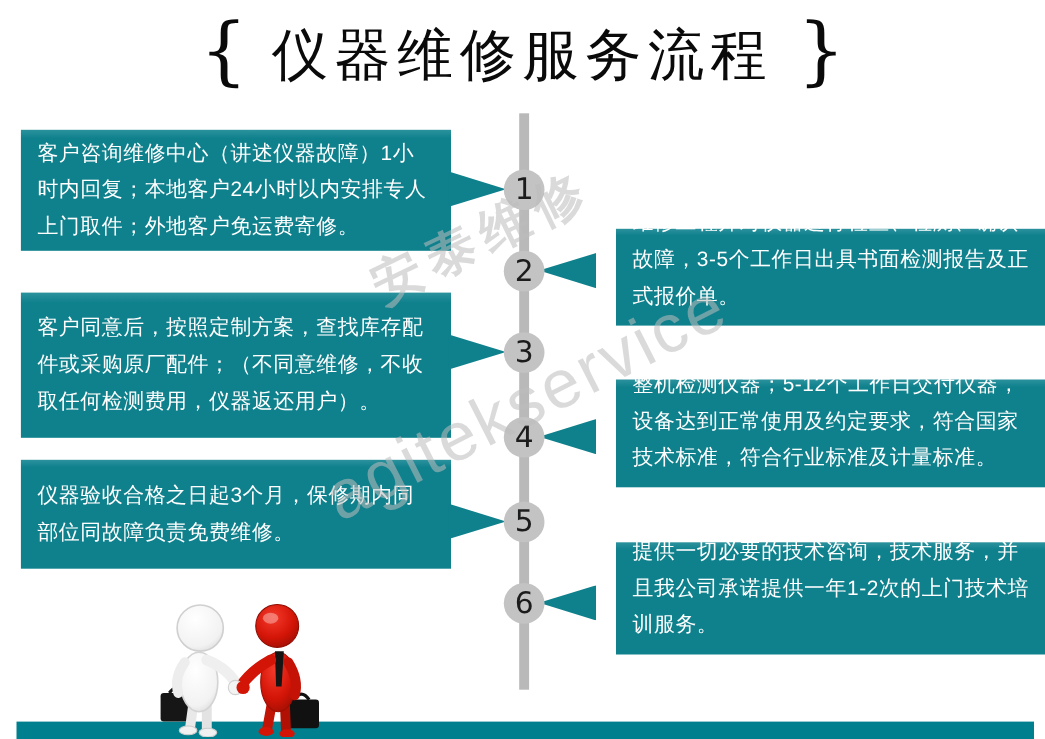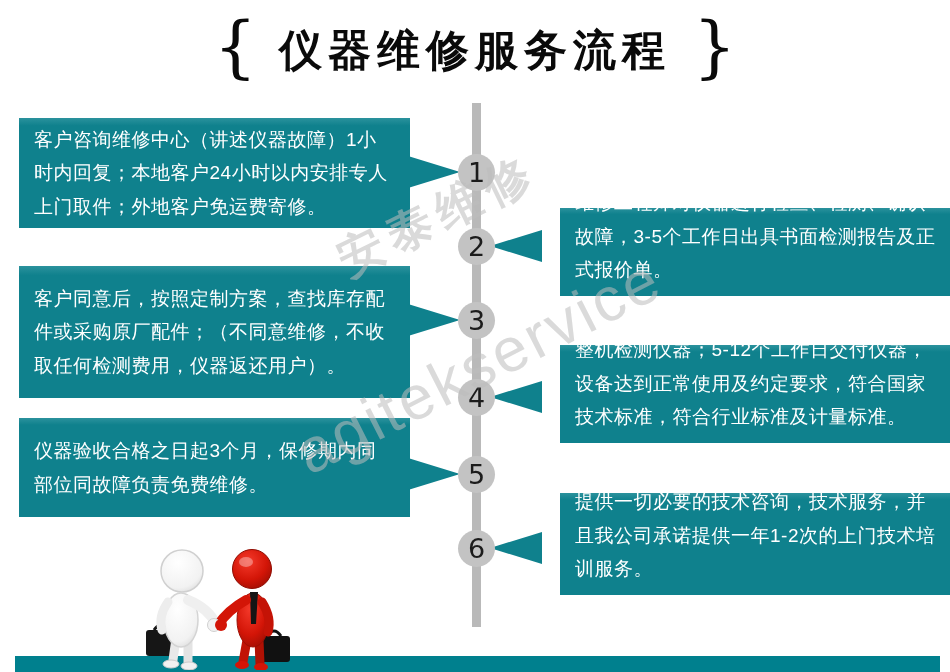--- a/index.html
+++ b/index.html
@@ -24,21 +24,21 @@
     position:absolute;left:0;top:8px;width:100%;height:84px;
     display:flex;align-items:center;justify-content:center;gap:22px;
   }
   .brace{
     font-family:"DejaVu Serif","Liberation Serif",serif;
     font-size:68px;font-weight:400;color:var(--title);line-height:1;
     padding-bottom:6px;
   }
   .title-text{
     font-family:"DejaVu Serif","Liberation Serif",serif;
-    font-size:43px;font-weight:bold;color:var(--title);
+    font-size:51px;font-weight:normal;color:var(--title);
     letter-spacing:6px;line-height:1;
   }
 
   
   .spine{
     position:absolute;left:472px;top:103px;width:9px;height:524px;
     background:var(--line-gray);
   }
   .step-circle{
     position:absolute;left:458px;width:37px;height:37px;border-radius:50%;

